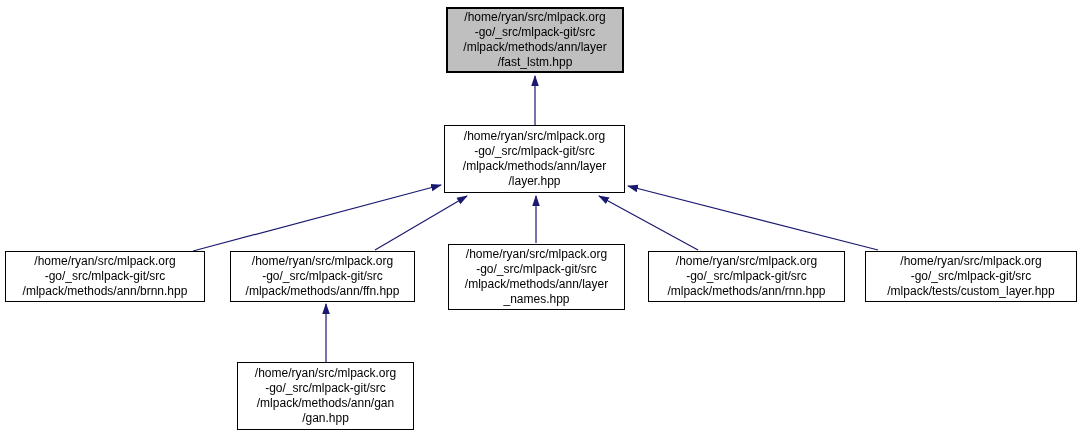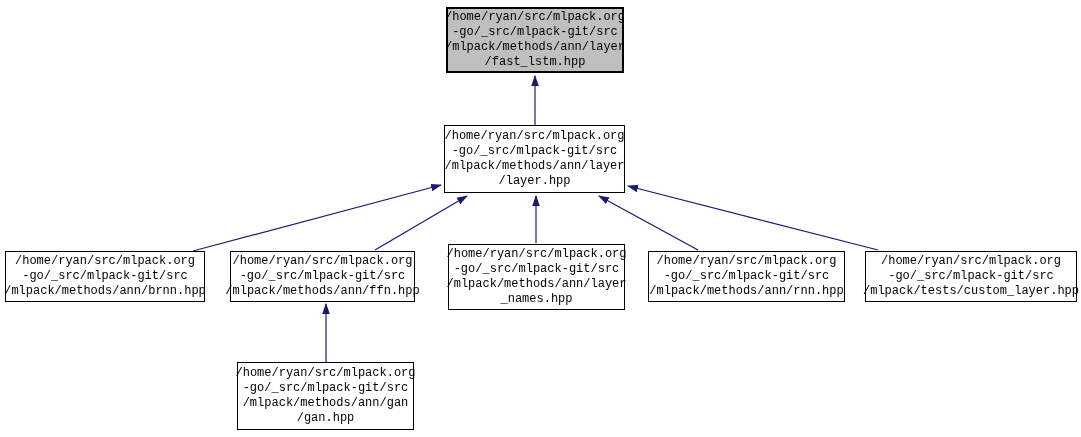--- a/index.html
+++ b/index.html
@@ -43,21 +43,20 @@
     color: #000000;
     cursor: pointer;
     padding: 2px 4px;
   }
   .node.highlighted {
     background: var(--hlfill, #bfbfbf);
     border-width: 2px;
   }
   .label {
     white-space: pre-line;
-    font-family: Liberation Mono, monospace;
   }
 </style>
 </head>
 <body>
 
 <div class="canvas">
 
   <svg class="edges" viewBox="0 0 1081 437" xmlns="http://www.w3.org/2000/svg">
     <defs>
       <marker id="arrowhead" markerWidth="12" markerHeight="10" refX="10" refY="5" orient="auto" markerUnits="userSpaceOnUse">

